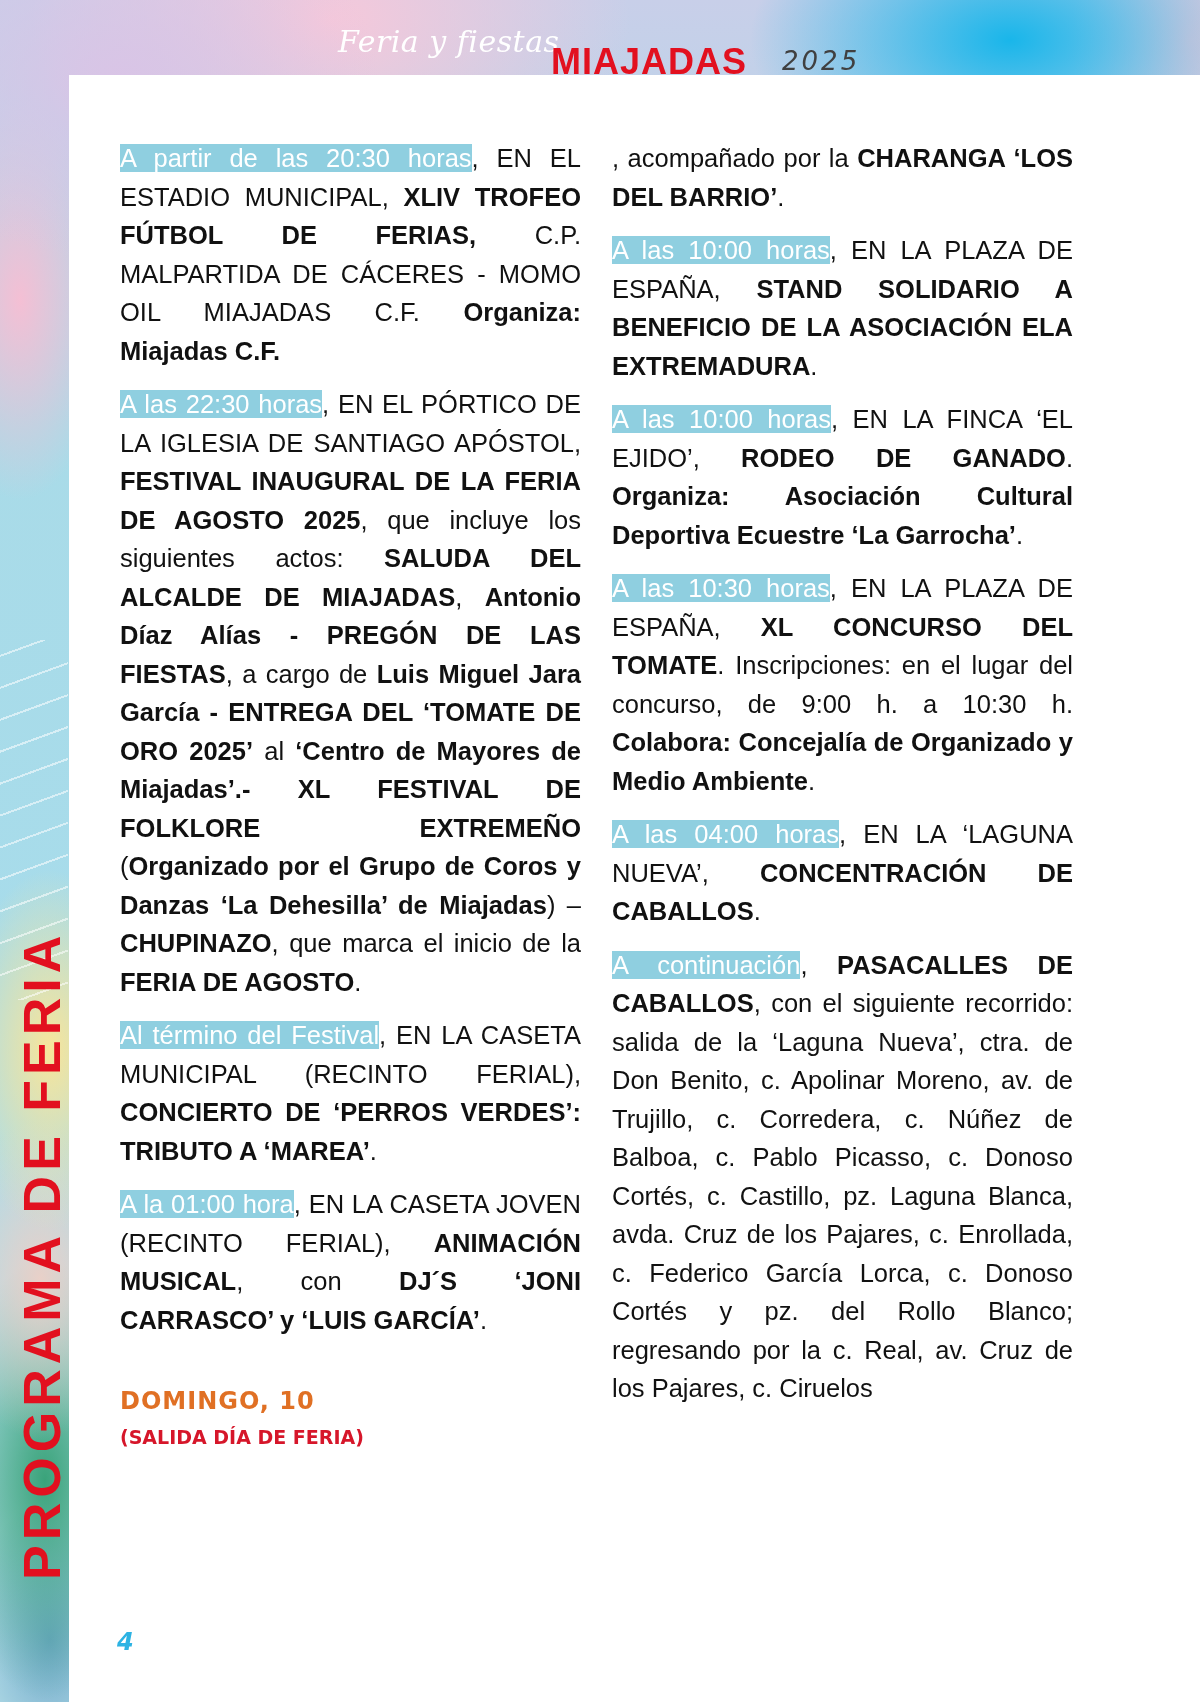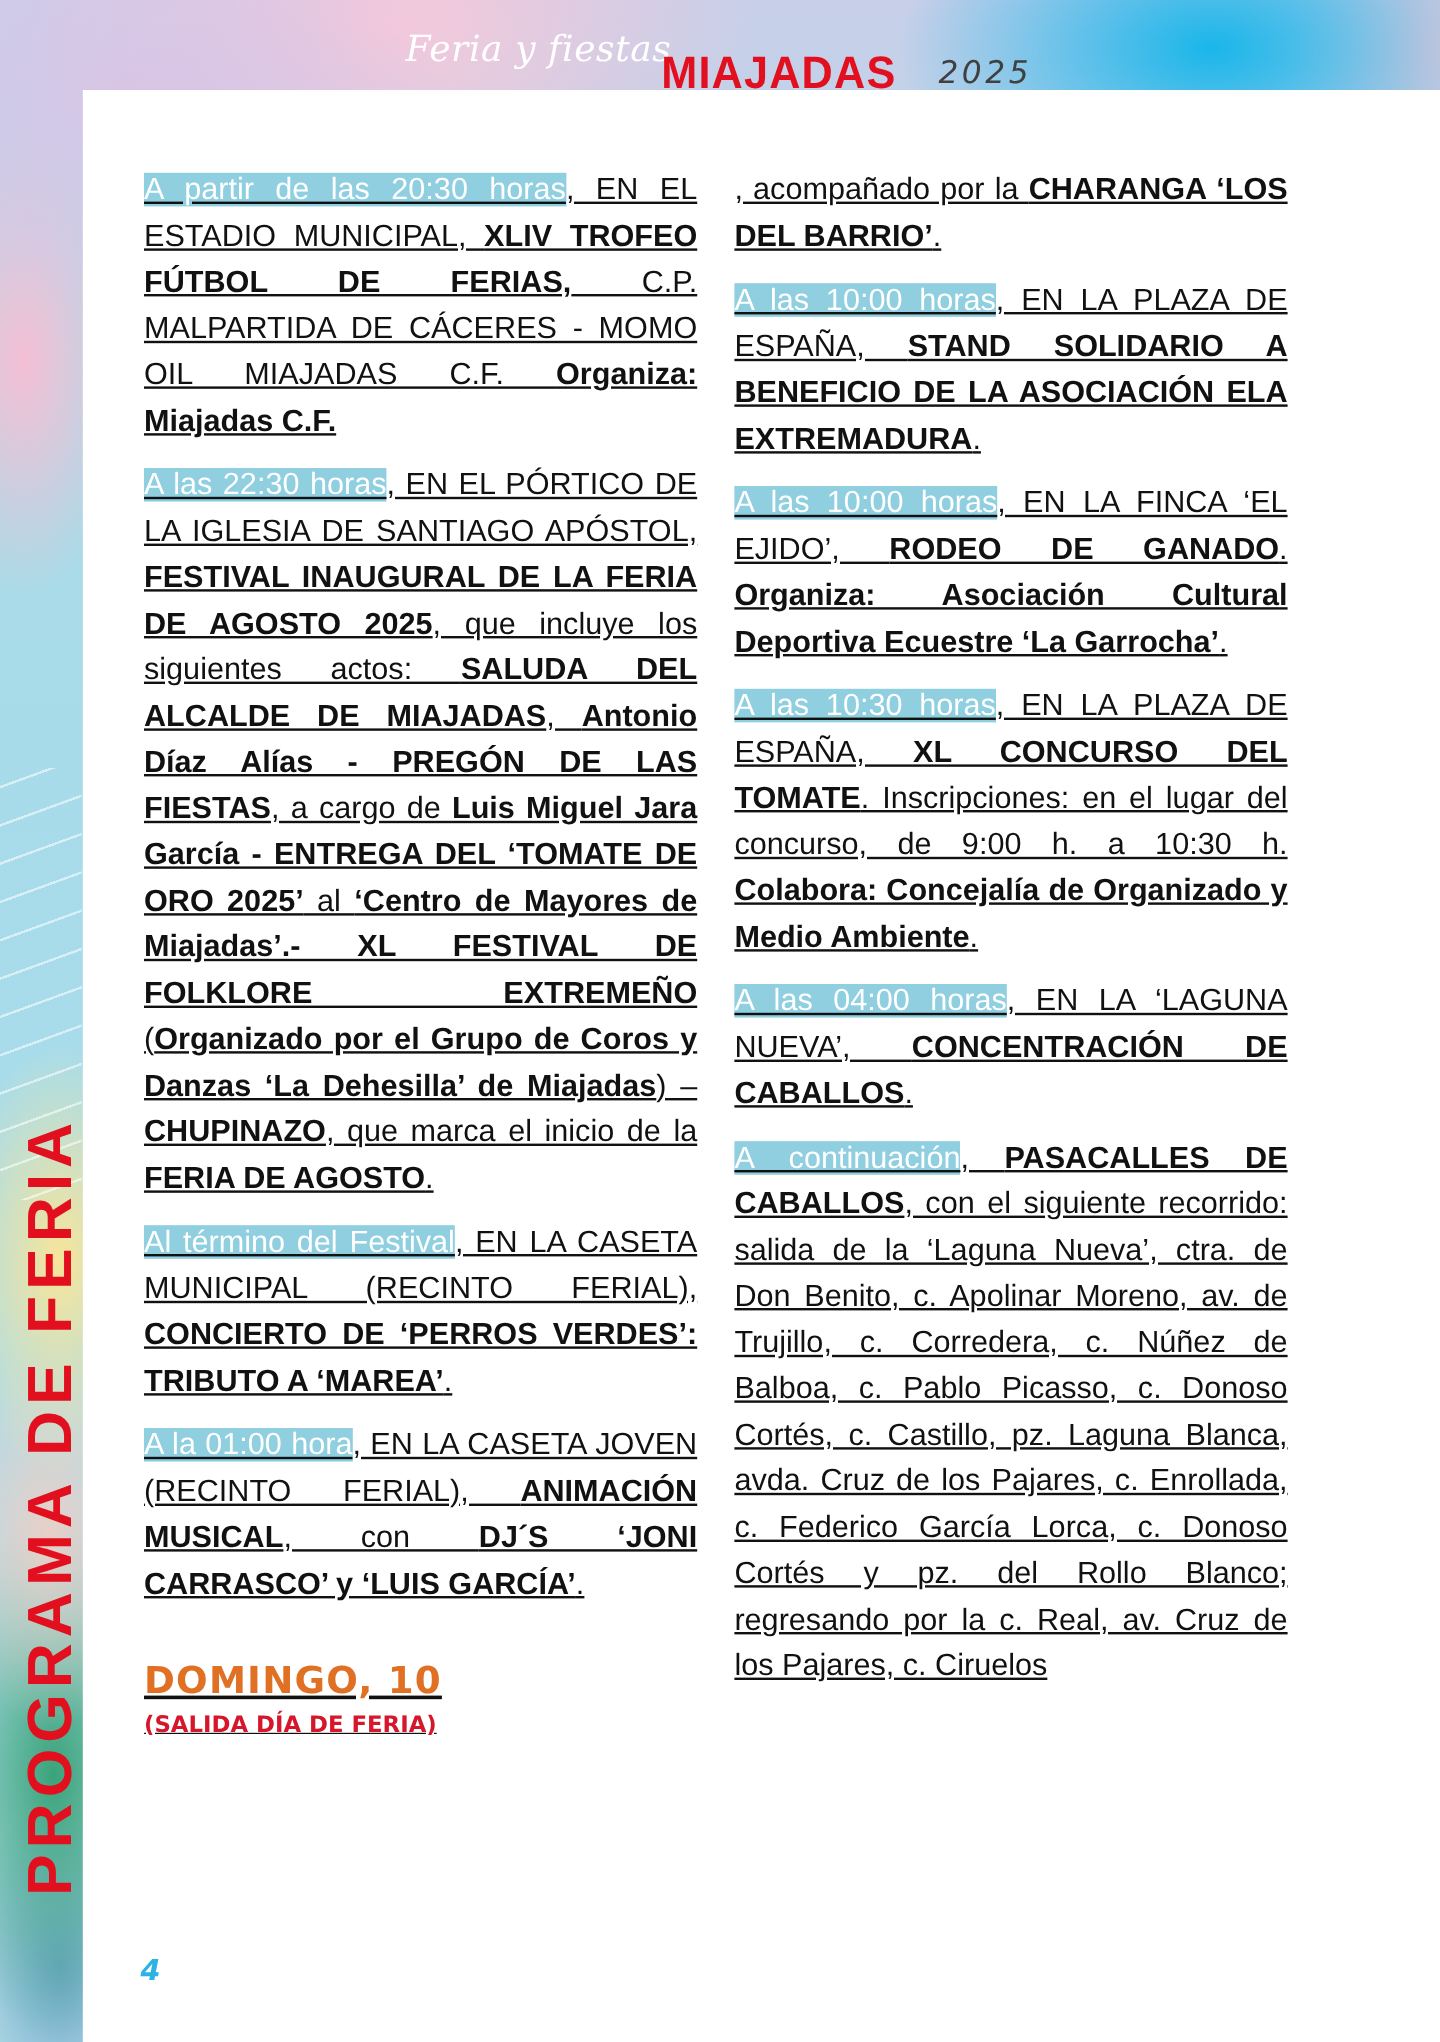--- a/index.html
+++ b/index.html
@@ -52,33 +52,33 @@
   .side-title {
     position: absolute; left: 16px; top: 1580px;
     transform-origin: 0 0; transform: rotate(-90deg);
     font-family: "Liberation Sans", sans-serif; font-weight: 700;
     font-size: 52px; color: #e2101f; letter-spacing: 5px; white-space: nowrap;
     line-height: 52px;
   }
   .col {
     position: absolute; top: 139px;
     font-size: 25.5px; line-height: 38.5px; color: #111;
-    text-align: justify; hyphens: manual; text-decoration: underline;
+    text-align: justify; hyphens: manual;
   }
   .col-left { left: 120px; width: 461px; }
   .col-right { left: 612px; width: 461px; top: 139px; }
   .col p { margin: 0 0 15px 0; }
   .t {
     background: #8fcfe0; color: #ffffff;
   }
   .b { font-weight: 700; }
   .day-heading {
     margin-top: 40px !important; margin-bottom: 0 !important;
     font-family: "DejaVu Sans", sans-serif; font-weight: 700;
-    font-size: 31px; line-height: 44px; color: #e07024; letter-spacing: 1px;
+    font-size: 24px; line-height: 44px; color: #e07024; letter-spacing: 1px;
   }
   .day-sub {
     margin: 0 0 16px 0 !important;
     font-family: "DejaVu Sans", sans-serif; font-weight: 700;
     font-size: 19px; line-height: 28px; color: #d6162a;
   }
   .page-number {
     position: absolute; left: 117px; top: 1628px;
     font-family: "DejaVu Sans", sans-serif; font-weight: 700; font-style: italic;
     font-size: 24px; color: #2db3e3;

